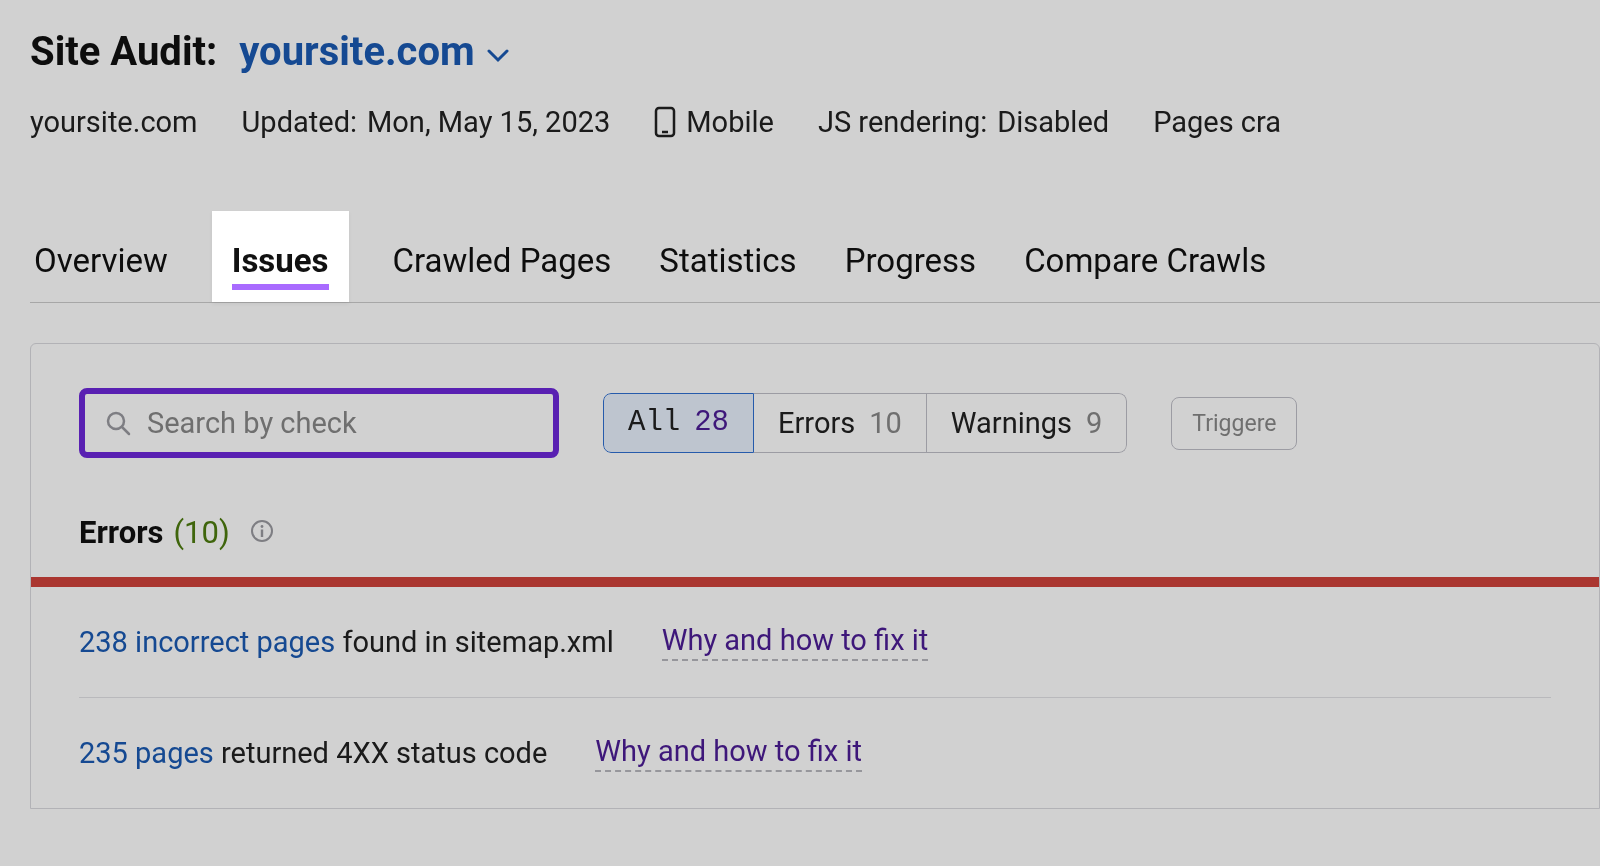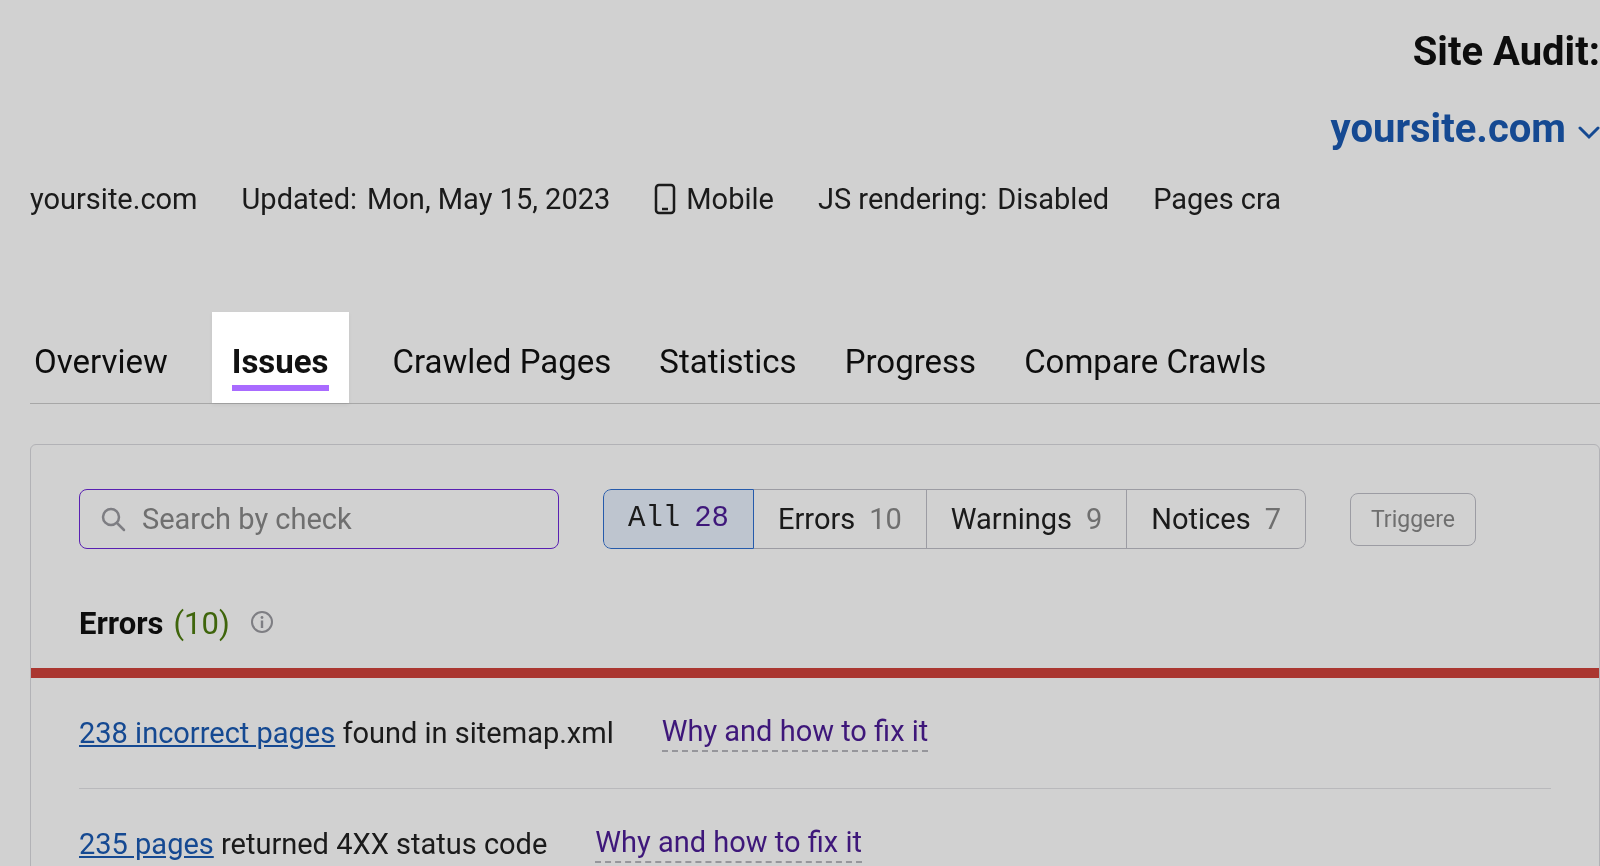--- a/index.html
+++ b/index.html
@@ -17,23 +17,22 @@
       background: rgba(0,0,0,0.18);
       pointer-events: none;
       z-index: 100;
     }
     .page {
       padding: 28px 0 0 30px;
     }
     .title-row {
       display: flex;
       align-items: flex-end;
-      gap: 30px;
+      gap: 22px;
       margin-bottom: 30px;
-      flex-direction: column;
     }
     .title-label {
       font-size: 40px;
       font-weight: 700;
       color: #111;
     }
     .title-domain {
       font-size: 40px;
       font-weight: 700;
       color: #1a5ab2;
@@ -60,21 +59,20 @@
       font-size: 33px;
       color: #111;
       border-bottom: 1px solid #ccc;
       padding-bottom: 0;
       margin-bottom: 0;
     }
     .tab {
       padding: 0 4px 22px 4px;
       cursor: pointer;
       font-weight: 400;
-      margin-top: 24px;
     }
     .tab-active-highlight {
       position: relative;
       z-index: 200;
       background: #fff;
       font-weight: 700;
       padding: 30px 20px 22px 20px;
       box-shadow: 0 2px 4px rgba(0,0,0,0.06);
     }
     .tab-active-underline {
@@ -95,21 +93,21 @@
     .filter-row {
       display: flex;
       align-items: center;
       gap: 44px;
       margin-bottom: 56px;
     }
     .search-box {
       display: flex;
       align-items: center;
       gap: 16px;
-      border: 1px solid #6d28d9;
+      border: 6px solid #6d28d9;
       border-radius: 8px;
       padding: 12px 20px;
       width: 480px;
       font-size: 29px;
       color: #888;
     }
     .search-box svg { flex-shrink: 0; }
     .pill-group {
       display: flex;
       border-radius: 8px;
@@ -164,21 +162,21 @@
       margin: 0 -48px;
     }
     .issue-row {
       display: flex;
       align-items: center;
       gap: 48px;
       padding: 36px 0;
       border-bottom: 1px solid #e2e2e6;
       font-size: 29px;
     }
-    .issue-link { color: #1a5ab2; cursor: pointer; text-decoration: underline; }
+    .issue-link { color: #1a5ab2; cursor: pointer; }
     .issue-text { color: #222; flex-shrink: 0; }
     .fix-link {
       color: #4c1d95;
       border-bottom: 2px dashed #b7b7be;
       padding-bottom: 2px;
       cursor: pointer;
     }
   </style>
 </head>
 <body>
@@ -243,24 +241,20 @@
           <span class="pill-count">28</span>
         </div>
         <div class="pill">
           <span class="pill-label">Errors</span>
           <span class="pill-count">10</span>
         </div>
         <div class="pill">
           <span class="pill-label">Warnings</span>
           <span class="pill-count">9</span>
         </div>
-        <div class="pill">
-          <span class="pill-label">Notices</span>
-          <span class="pill-count">7</span>
-        </div>
       </div>
       <div class="pill-trigger">Triggere</div>
     </div>
 
     <div class="section-title">
       <span class="section-title-strong">Errors</span>
       <span class="section-title-count">(10)</span>
       <span class="info-icon">
         <svg width="24" height="24" viewBox="0 0 24 24">
             <circle cx="12" cy="12" r="10" stroke="#9a9aa0" stroke-width="2" fill="none"></circle>

